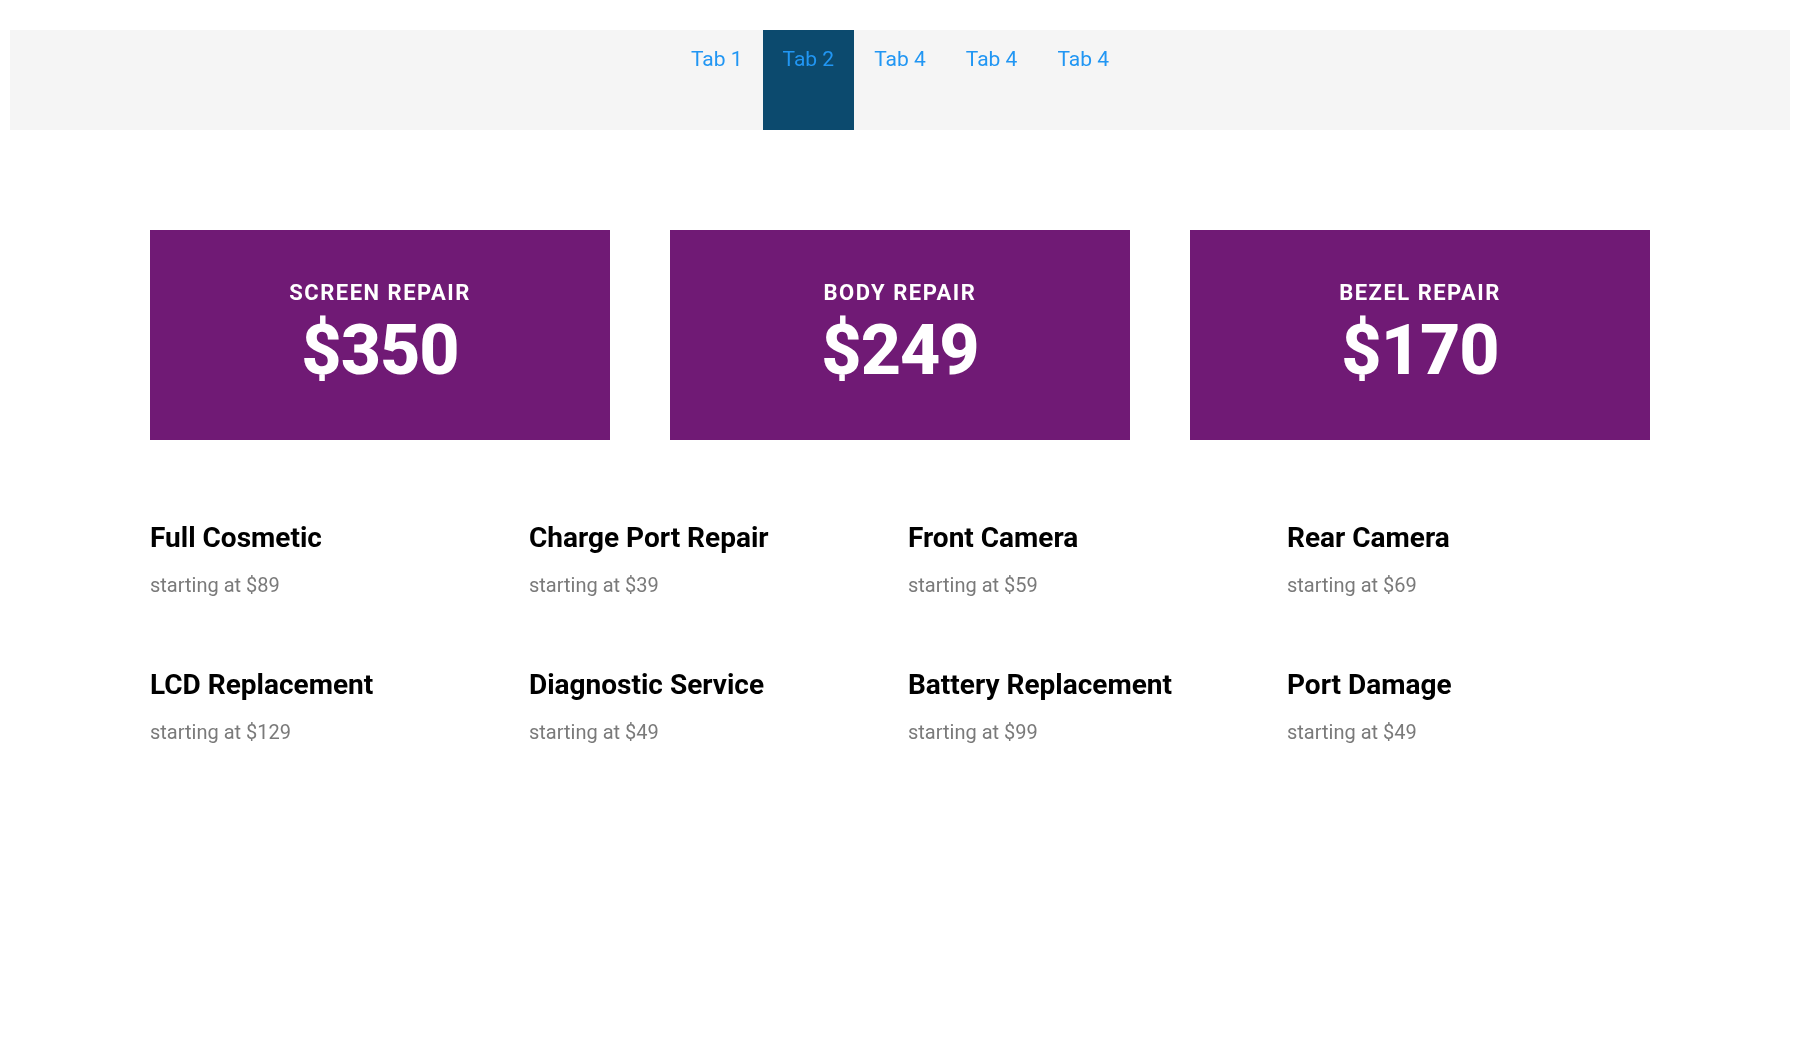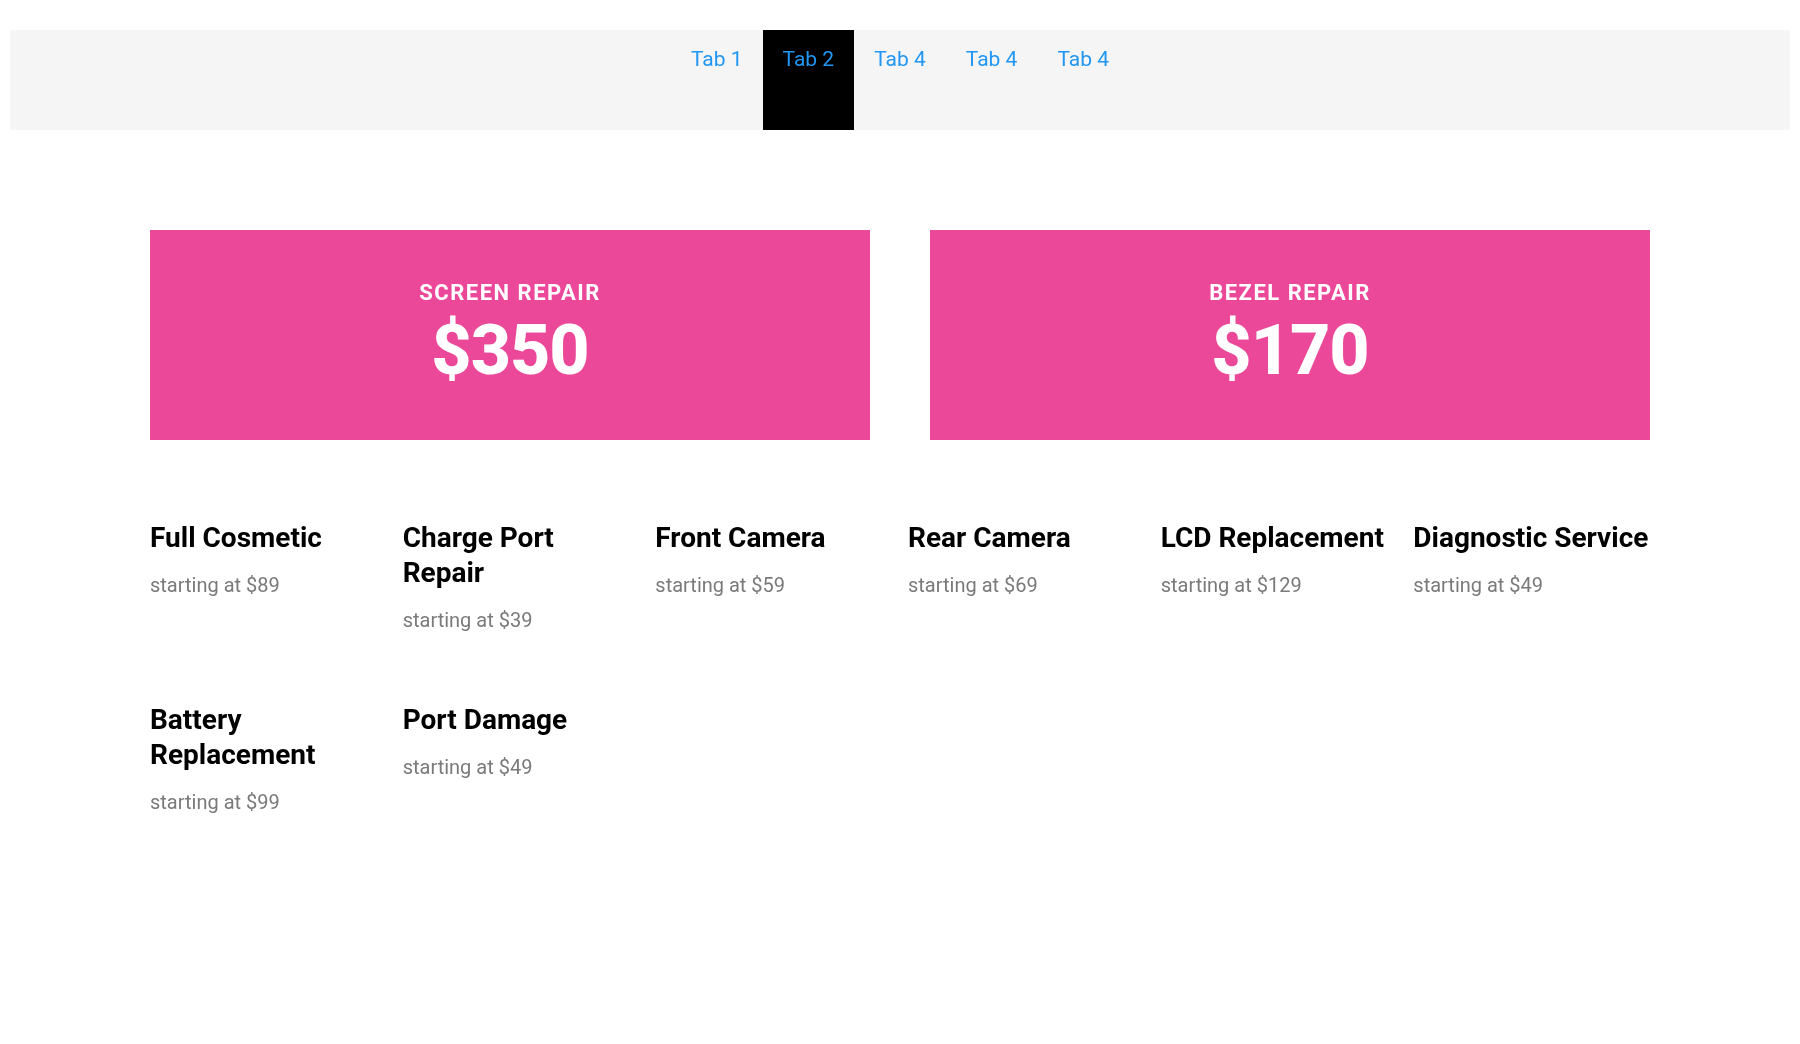--- a/index.html
+++ b/index.html
@@ -21,55 +21,55 @@
       height: 100px;
     }
     .tab {
       padding: 17px 20px;
       color: #2196f3;
       font-size: 21px;
       cursor: pointer;
       text-align: center;
     }
     .tab.active {
-      background: #000000;
+      background: #0c4a6e;
       color: #2196f3;
     }
     .content {
       padding: 0 150px;
       margin-top: 100px;
     }
     .featured-row {
       display: flex;
       justify-content: space-between;
       gap: 60px;
     }
     .featured-card {
-      background: #ec4899;
+      background: #701a75;
       color: #ffffff;
       flex: 1;
       text-align: center;
       padding: 50px 20px 55px 20px;
     }
     .featured-title {
       font-size: 22px;
       font-weight: 700;
       letter-spacing: 1.5px;
       text-transform: uppercase;
       margin-bottom: 10px;
     }
     .featured-price {
       font-size: 70px;
       font-weight: 800;
       letter-spacing: -1px;
       line-height: 1;
     }
     .services-grid {
       display: grid;
-      grid-template-columns: repeat(6, 1fr);
+      grid-template-columns: repeat(4, 1fr);
       gap: 70px 16px;
       margin-top: 80px;
     }
     .service-item {
       text-align: left;
     }
     .service-title {
       font-size: 28px;
       font-weight: 700;
       color: #000000;
@@ -91,20 +91,24 @@
   <div class="tab">Tab 4</div>
   <div class="tab">Tab 4</div>
 </div>
 
 <div class="content">
 
   <div class="featured-row">
     <div class="featured-card">
       <div class="featured-title">SCREEN REPAIR</div>
       <div class="featured-price">$350</div>
+    </div>
+    <div class="featured-card">
+      <div class="featured-title">BODY REPAIR</div>
+      <div class="featured-price">$249</div>
     </div>
     <div class="featured-card">
       <div class="featured-title">BEZEL REPAIR</div>
       <div class="featured-price">$170</div>
     </div>
   </div>
 
   <div class="services-grid">
     <div class="service-item">
       <div class="service-title">Full Cosmetic</div>

